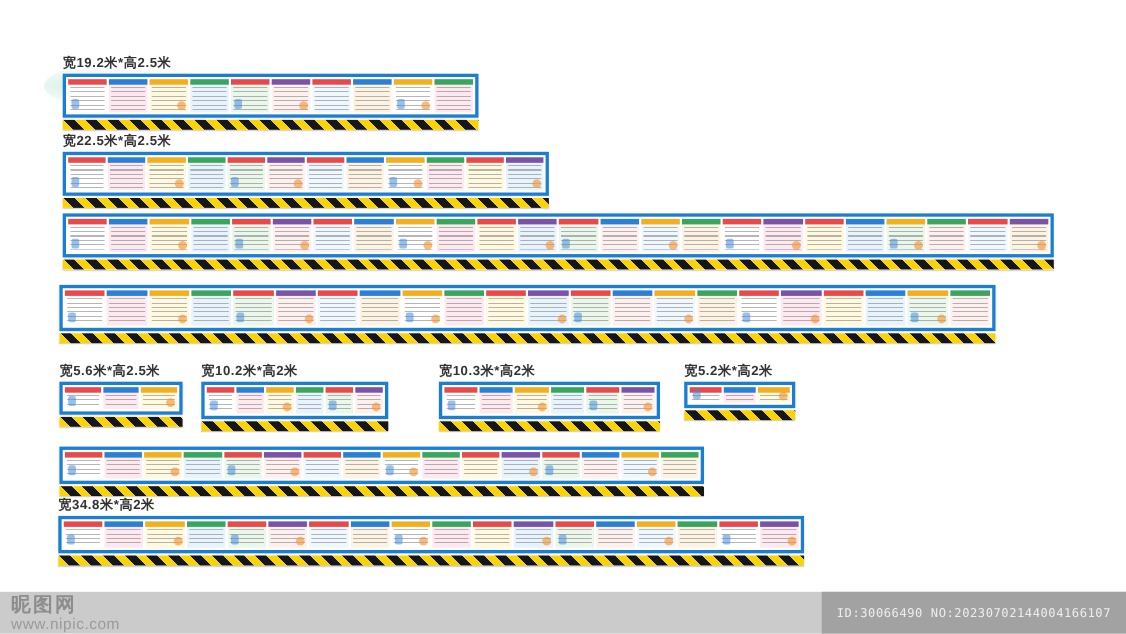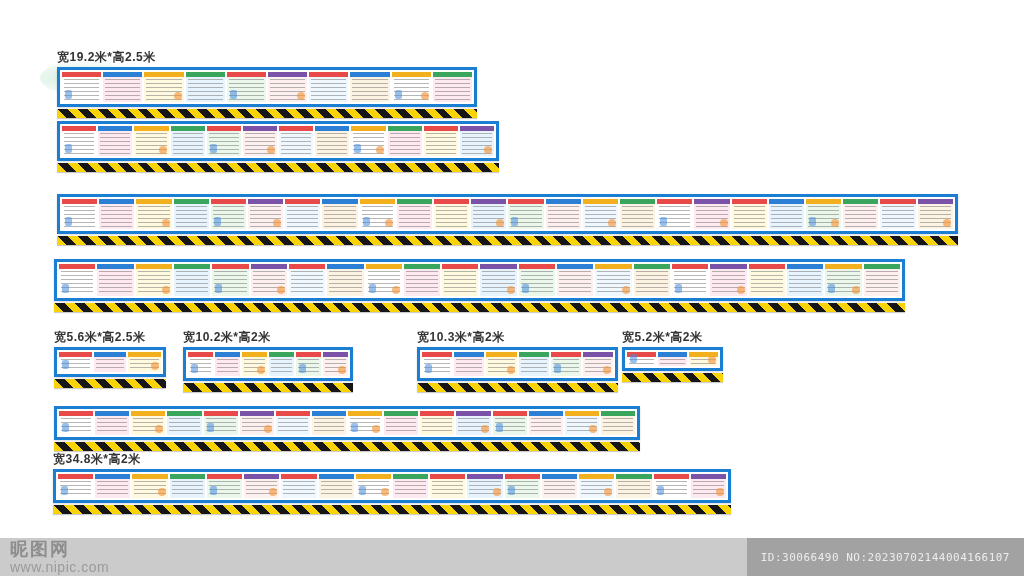--- a/index.html
+++ b/index.html
@@ -31,27 +31,27 @@
   .tile:nth-child(4n+1)::before{
     content:"";position:absolute;left:3px;bottom:3px;width:7px;height:9px;border-radius:2px;
     background:rgba(70,140,220,.55);
   }
   .hazard-stripe{
     height:9px;margin-top:2px;
     background:repeating-linear-gradient(45deg,#f7d308 0 7px,#161616 7px 14px);
     box-shadow:0 1px 1px rgba(0,0,0,.2);
   }
   
-  .b1{left:57px;top:50px;width:420px;}   .b1 .banner-frame{height:40px;}
+  .b1{left:57px;top:50px;width:378px;}   .b1 .banner-frame{height:40px;}
   .b2{left:57px;top:121px;width:442px;}  .b2 .banner-frame{height:40px;}
   .b3{left:57px;top:194px;width:901px;}  .b3 .banner-frame{height:40px;}
   .b4{left:54px;top:259px;width:851px;}  .b4 .banner-frame{height:42px;}
   .b5{left:54px;top:330px;width:112px;}  .b5 .banner-frame{height:30px;}
   .b6{left:183px;top:330px;width:170px;} .b6 .banner-frame{height:34px;}
-  .b7{left:417px;top:330px;width:201px;} .b7 .banner-frame{height:34px;}
+  .b7{left:399px;top:330px;width:201px;} .b7 .banner-frame{height:34px;}
   .b8{left:622px;top:330px;width:101px;} .b8 .banner-frame{height:24px;}
   .b9{left:54px;top:406px;width:586px;}  .b9 .banner-frame{height:34px;}
   .b10{left:53px;top:452px;width:678px;} .b10 .banner-frame{height:34px;}
   .deco-swirl{
     position:absolute;left:40px;top:58px;width:120px;height:40px;border-radius:50%;
     background:radial-gradient(ellipse at 30% 50%, rgba(140,210,170,.35), rgba(140,210,170,0) 70%);
     pointer-events:none;
   }
   
   .watermark-bar{
@@ -115,20 +115,21 @@
         <div class="tile" style="background: rgb(253, 233, 239);">
           <div class="tile-head" style="background: rgb(58, 165, 92);"></div>
           <div class="tile-body"></div>
         </div>
       </div>
   </div>
   <div class="hazard-stripe"></div>
 </div>
 
 <div class="banner-block b2">
+  <div class="banner-label">宽22.5米*高2.5米</div>
   <div class="banner-frame">
     <div class="tiles-wrap" style="display:flex;gap:2px;flex:1;">
         <div class="tile" style="background: rgb(255, 255, 255);">
           <div class="tile-head" style="background: rgb(232, 74, 74);"></div>
           <div class="tile-body"></div>
         </div>
         <div class="tile" style="background: rgb(253, 233, 239);">
           <div class="tile-head" style="background: rgb(43, 127, 212);"></div>
           <div class="tile-body"></div>
         </div>

